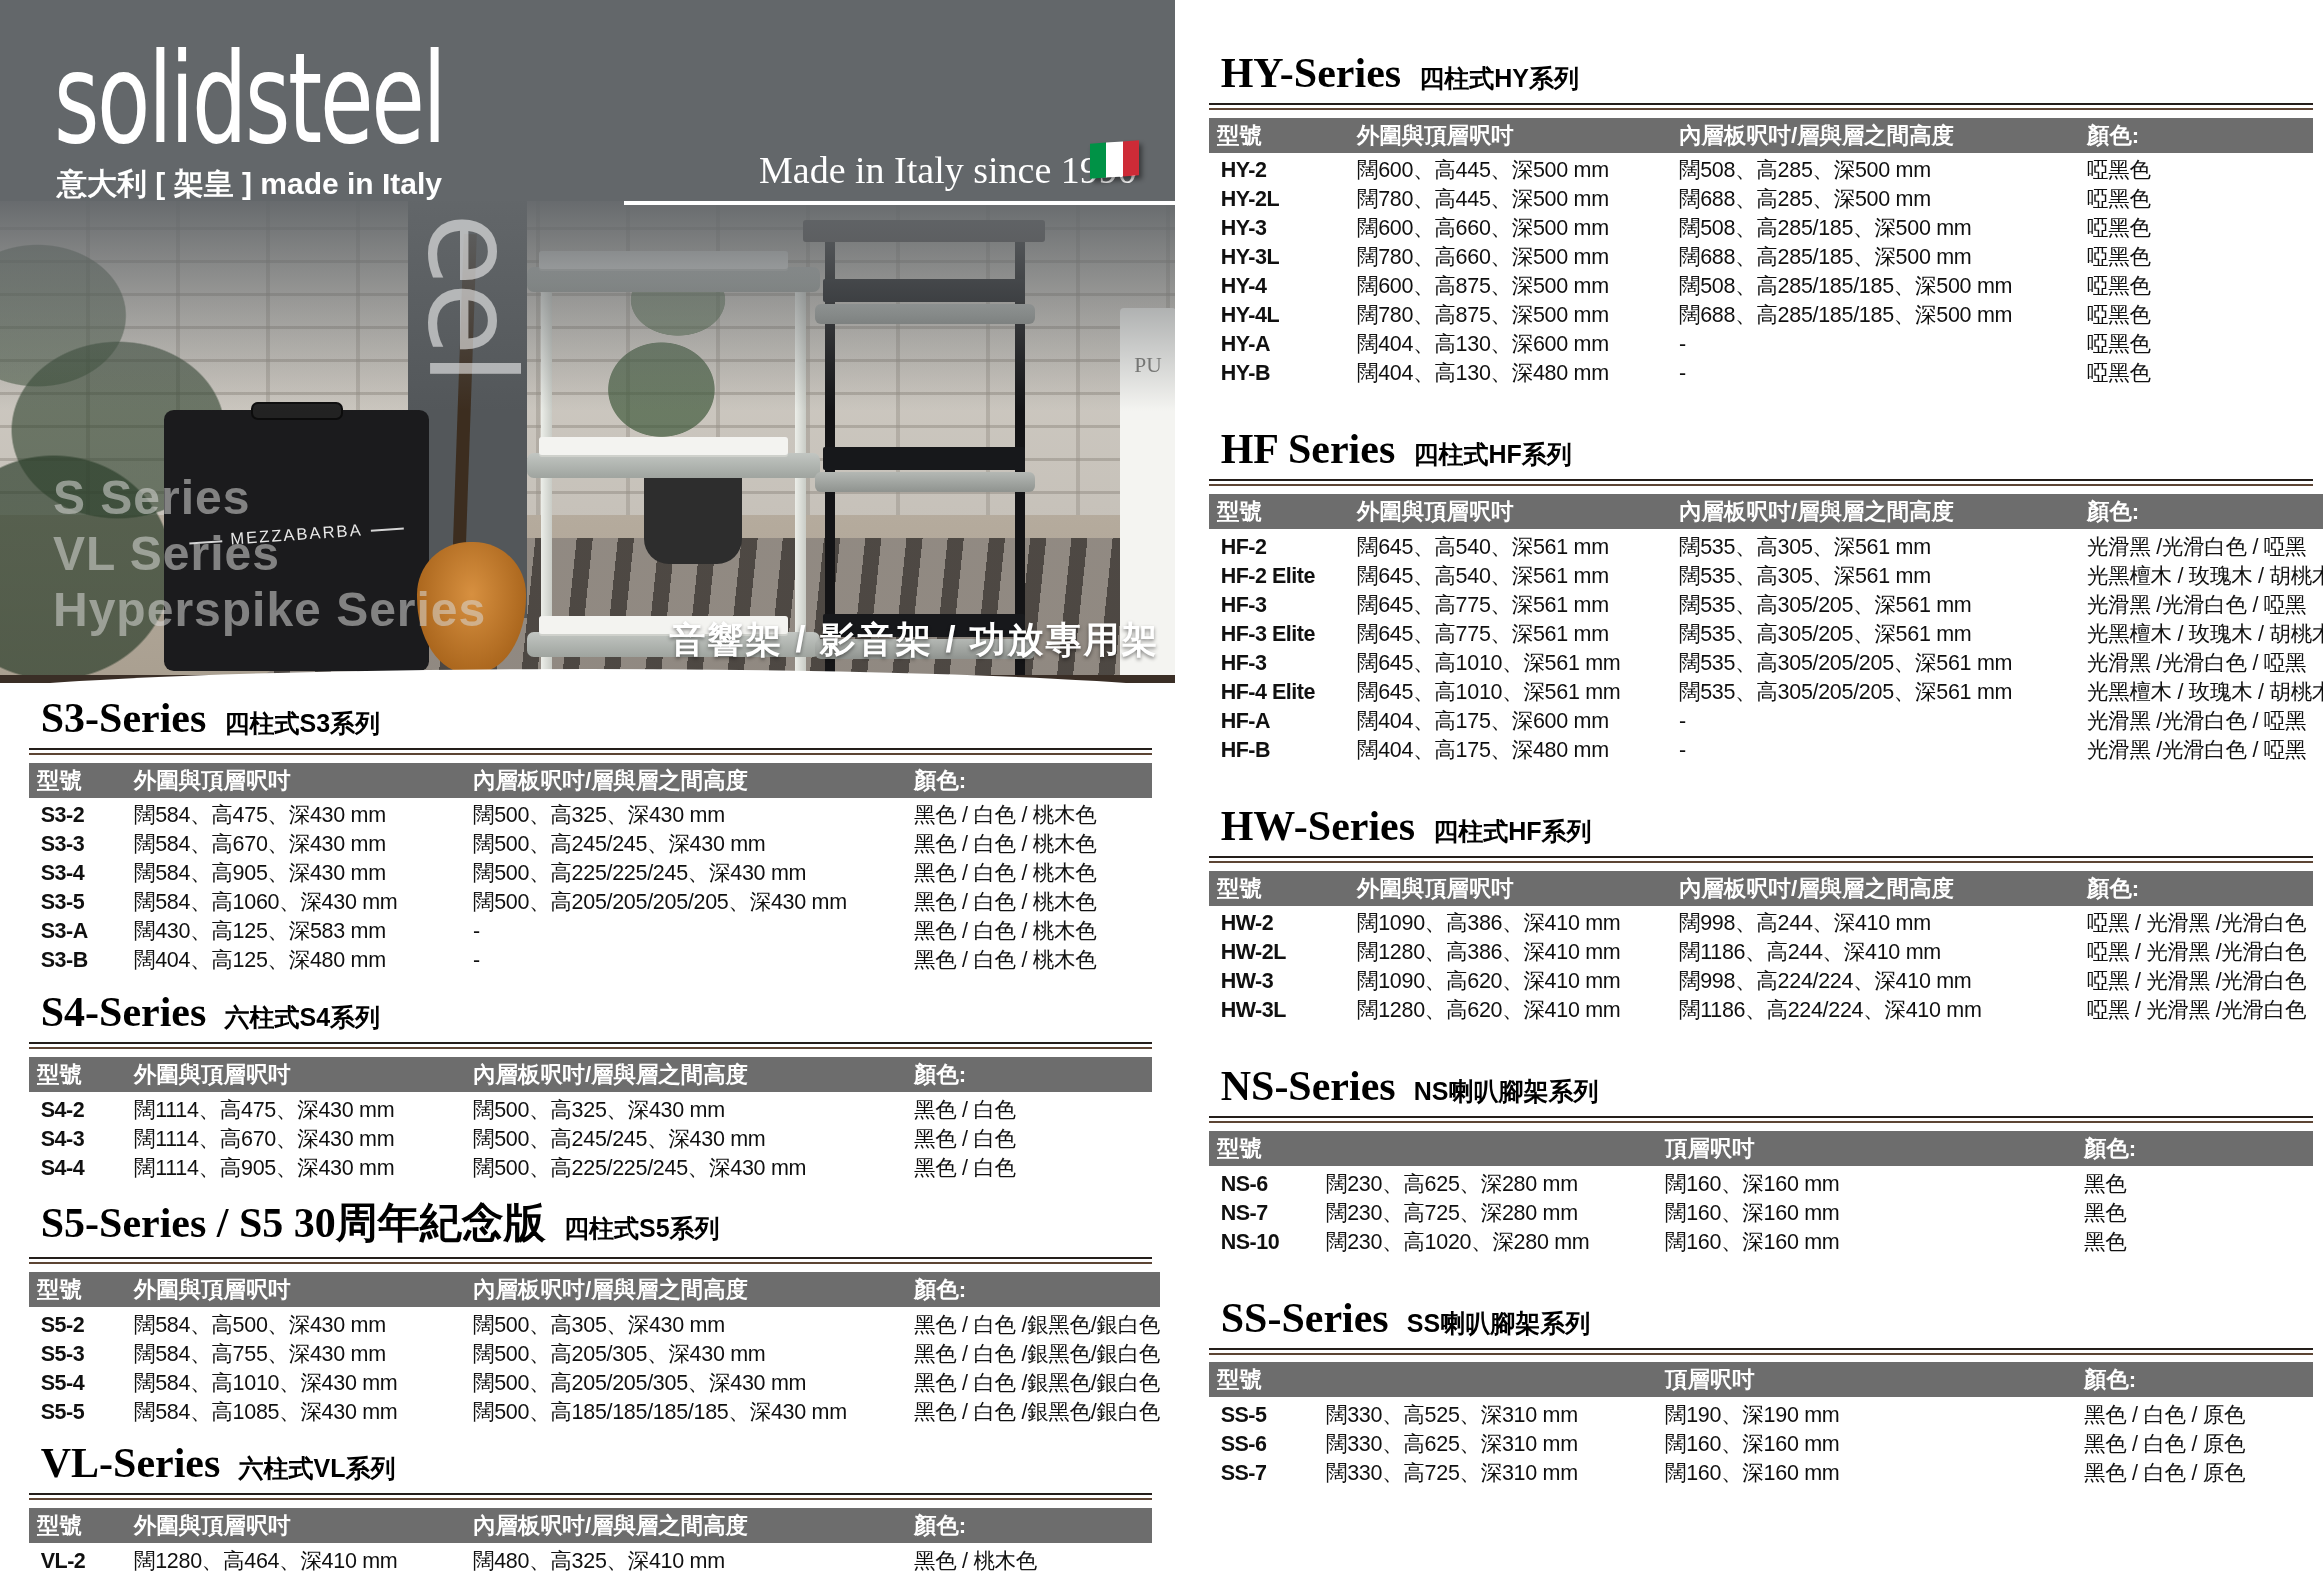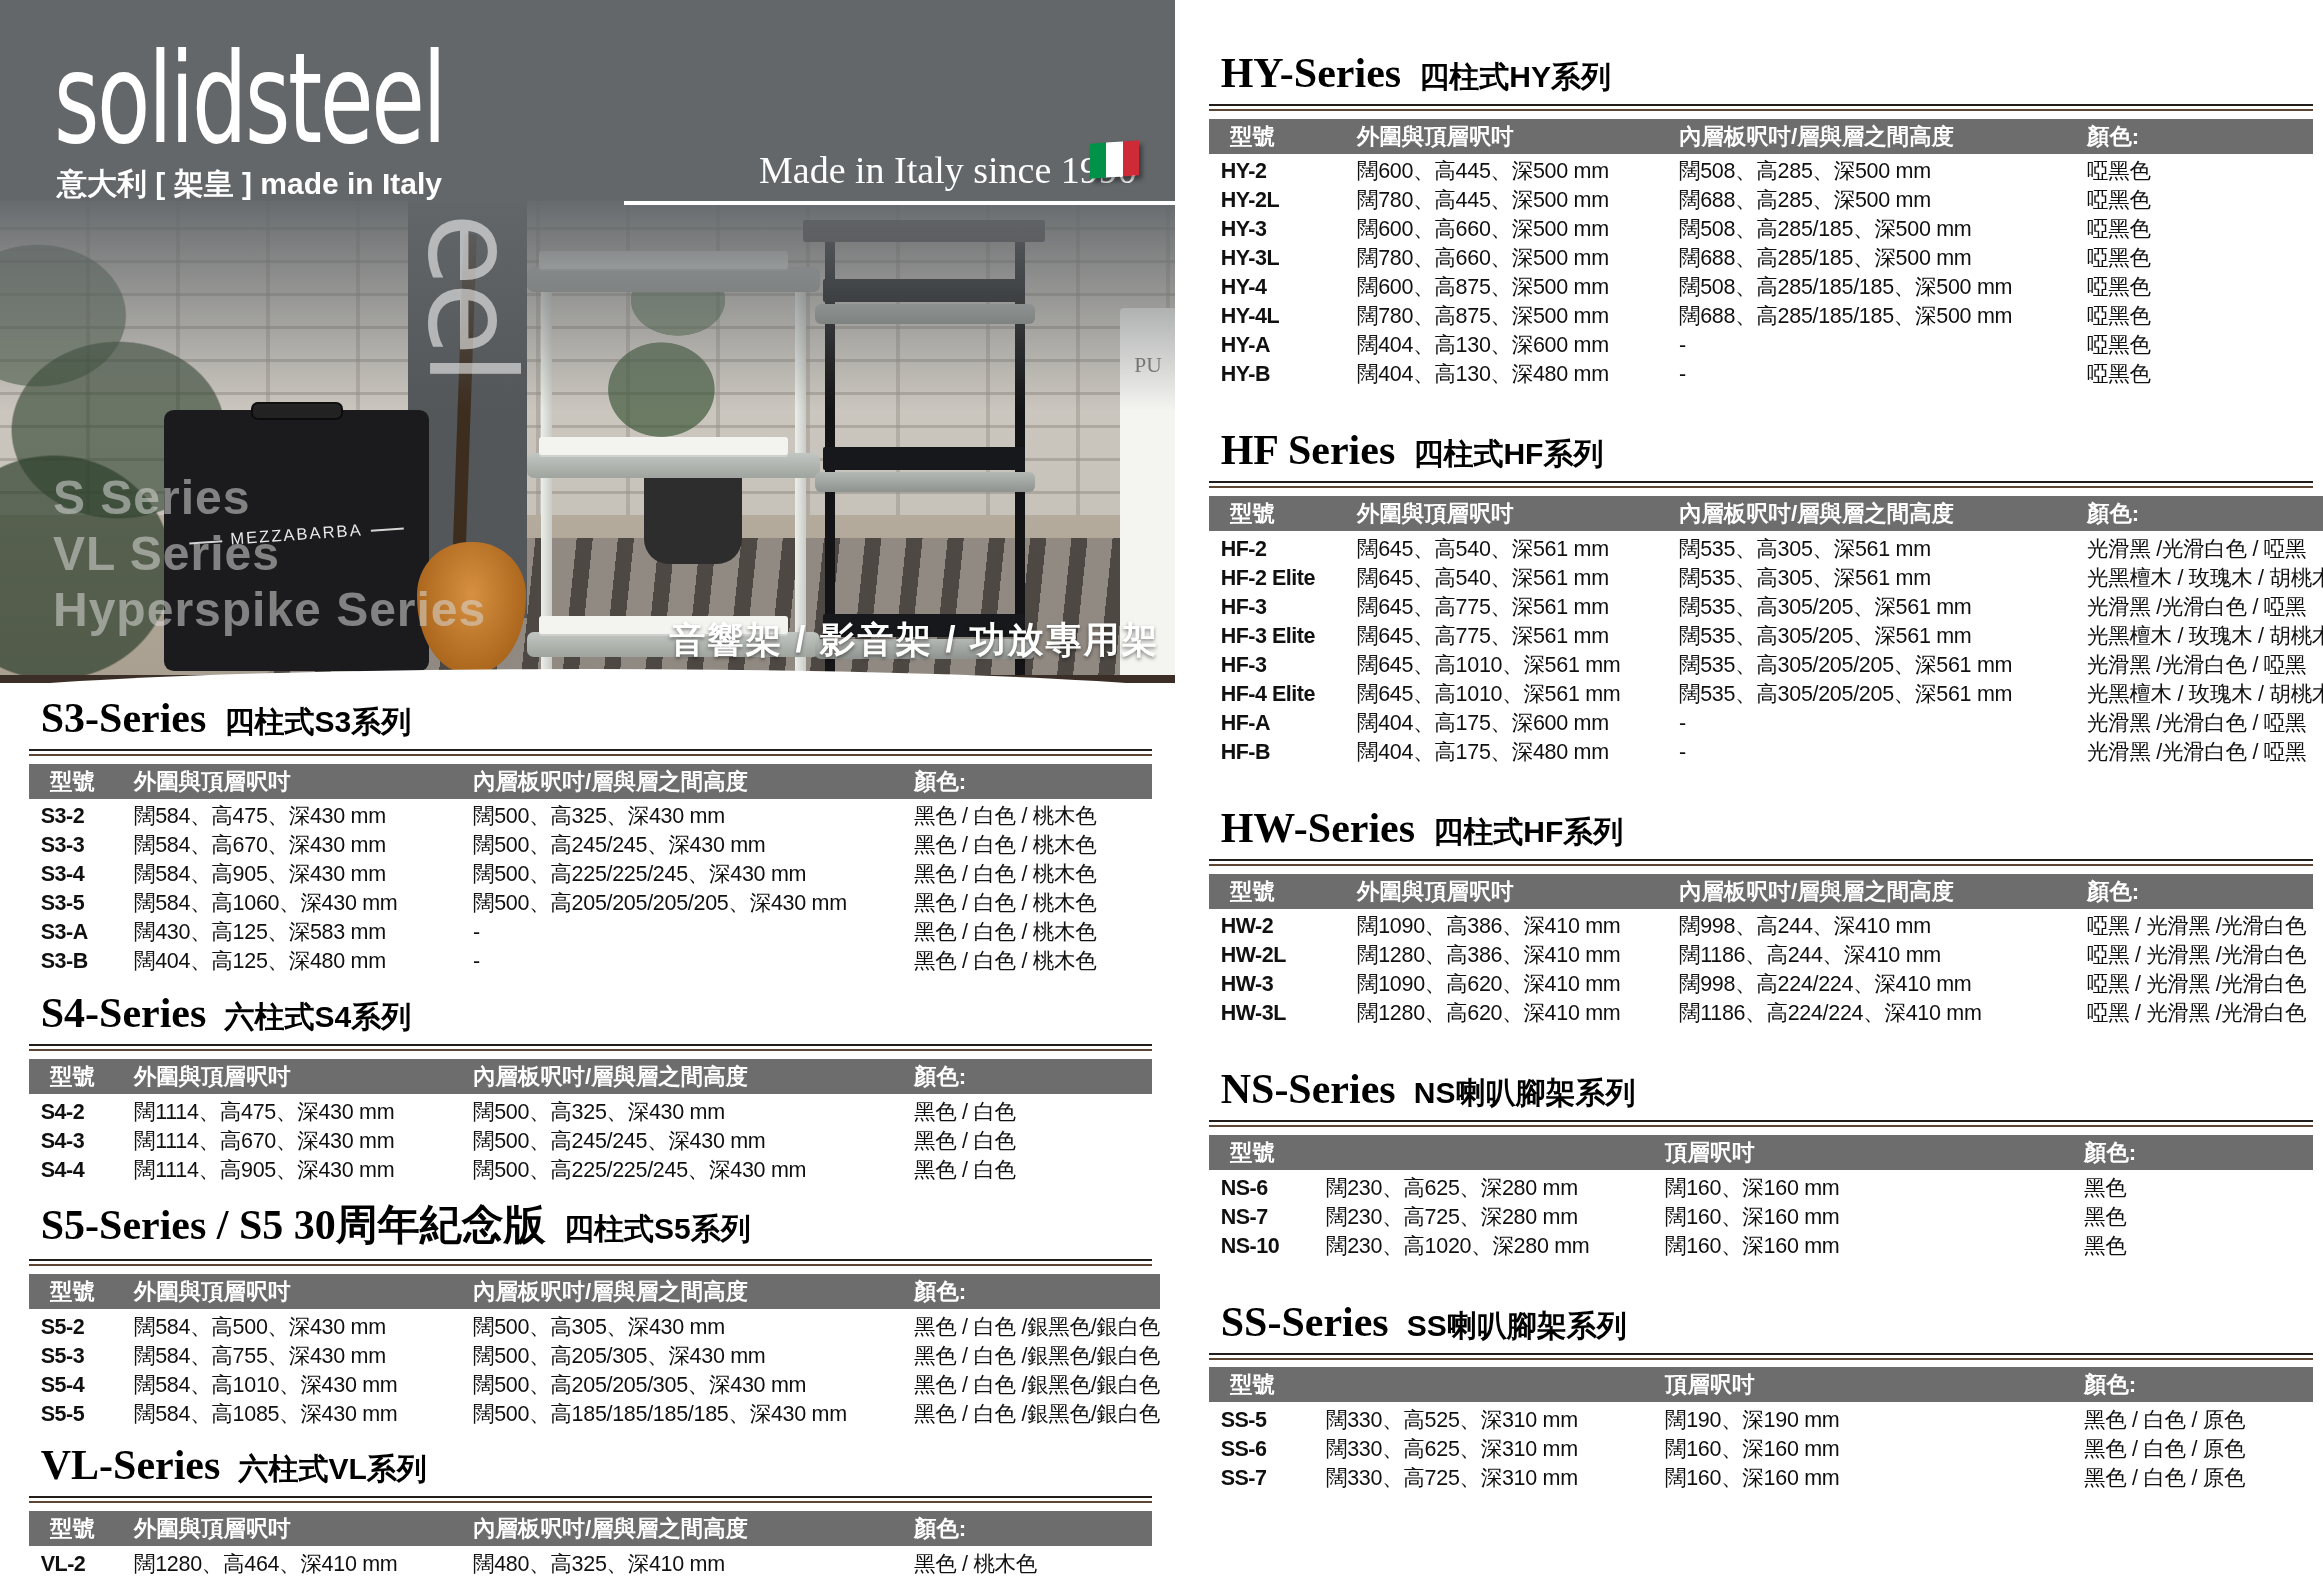--- a/index.html
+++ b/index.html
@@ -83,29 +83,29 @@
         font-size:36px;text-shadow:0 2px 3.9px rgba(0,0,0,.45);letter-spacing:2px;}
 
   
   .left-tables{position:absolute;left:29px;top:694px;width:1123px;}
   .right-col{position:absolute;left:1209px;top:49px;width:1104px;}
   .sec{margin-bottom:12.7px;}
   .right-col .sec{margin-bottom:37px;}
   .sec-head{white-space:nowrap;margin:0 0 5.9px 11.7px;}
   .sec-title{font-family:"Liberation Serif",serif;font-weight:700;font-size:42px;color:#000;
         letter-spacing:0px;}
-  .sec-sub{font-size:30px;font-weight:700;color:#000;margin-left:13.7px;}
+  .sec-sub{font-size:25px;font-weight:700;color:#000;margin-left:13.7px;}
   .rule{height:2.9px;border-top:2.9px solid #241e1a;border-bottom:2px solid #5d4534;margin-bottom:7.8px;}
   .tbl{display:grid;align-items:center;}
   .cols-left{grid-template-columns:105px 339px 441px 1fr;}
   .cols-right{grid-template-columns:148px 322px 408px 1fr;}
   .cols-stand{grid-template-columns:117px 339px 419px 1fr;}
   .th{background:#6d6d6d;color:#fff;font-weight:700;font-size:22.4px;line-height:35px;height:35px;
       margin-bottom:3.9px;white-space:nowrap;overflow:visible;}
-  .th:first-child{padding-left:21px;}
+  .th:first-child{padding-left:8px;}
   .td{font-size:21.5px;line-height:29px;color:#101010;white-space:nowrap;letter-spacing:-0.3px;}
   .td-model{font-weight:700;padding-left:11.7px;letter-spacing:-0.5px;}
 </style>
 </head>
 <body>
 
 <div class="page">
 
   <div class="hero">
     <div class="wall"></div>

